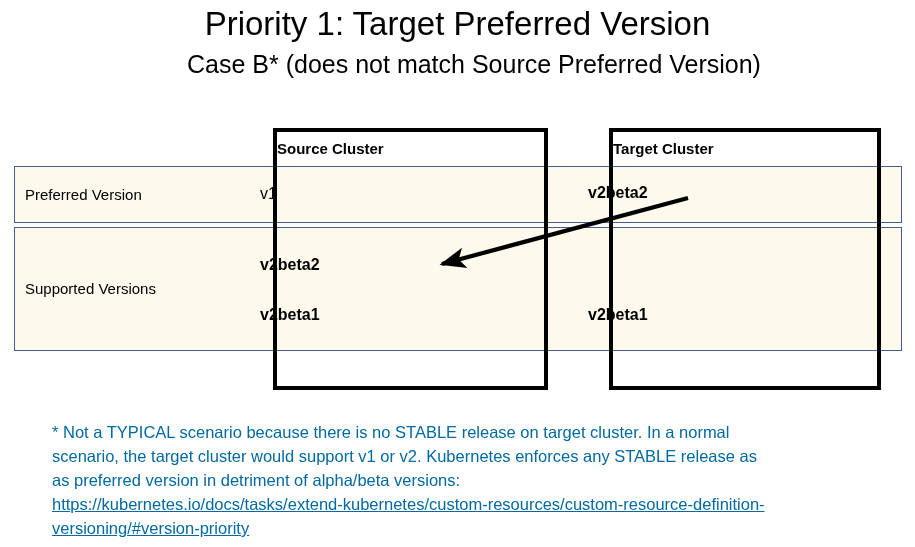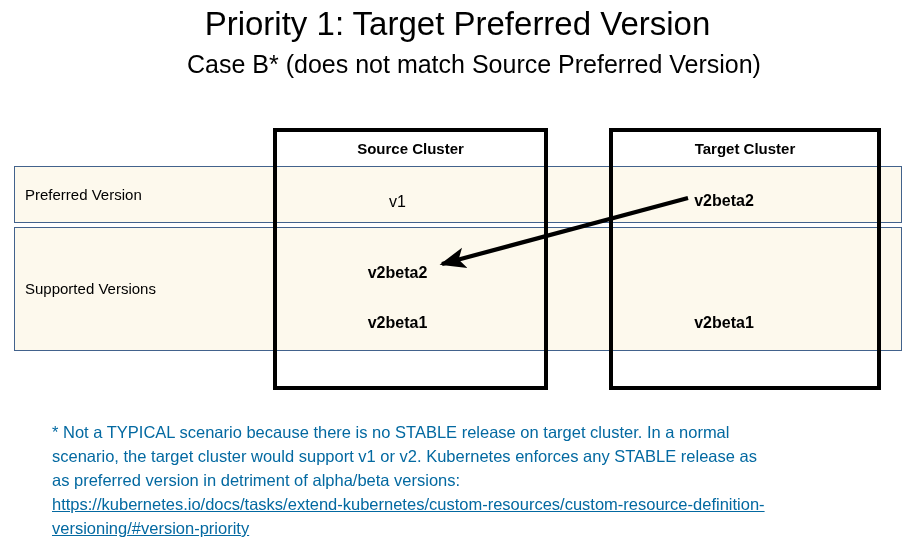--- a/index.html
+++ b/index.html
@@ -56,21 +56,20 @@
     box-sizing: border-box;
   }
   #source-cluster-box { left: 273px; width: 275px; }
   #target-cluster-box { left: 601px; width: 272px; margin-left: 8px; }
 
   .cluster-header {
     position: absolute;
     top: 8px;
     left: 0;
     width: 100%;
-    text-align: center;
     font-size: 15px;
     font-weight: bold;
     letter-spacing: 0px;
   }
 
   
   .table-row {
     position: absolute;
     left: 14px;
     width: 888px;
@@ -92,24 +91,22 @@
     left: 10px;
     font-size: 15px;
     font-weight: 400;
     white-space: nowrap;
   }
   #row-preferred .row-label { top: 19px; }
   #row-supported .row-label { top: 52px; }
 
   .cell-value {
     position: absolute;
-    text-align: center;
     font-size: 16px;
     white-space: nowrap;
-    margin-top: 8px;
   }
   .cell-value.bold { font-weight: bold; }
 
   
   .col-source { left: 245px; width: 275px; }
   
   .col-target { left: 573px; width: 272px; }
 
   #pref-source { top: 18px; }
   #pref-target { top: 17px; }

